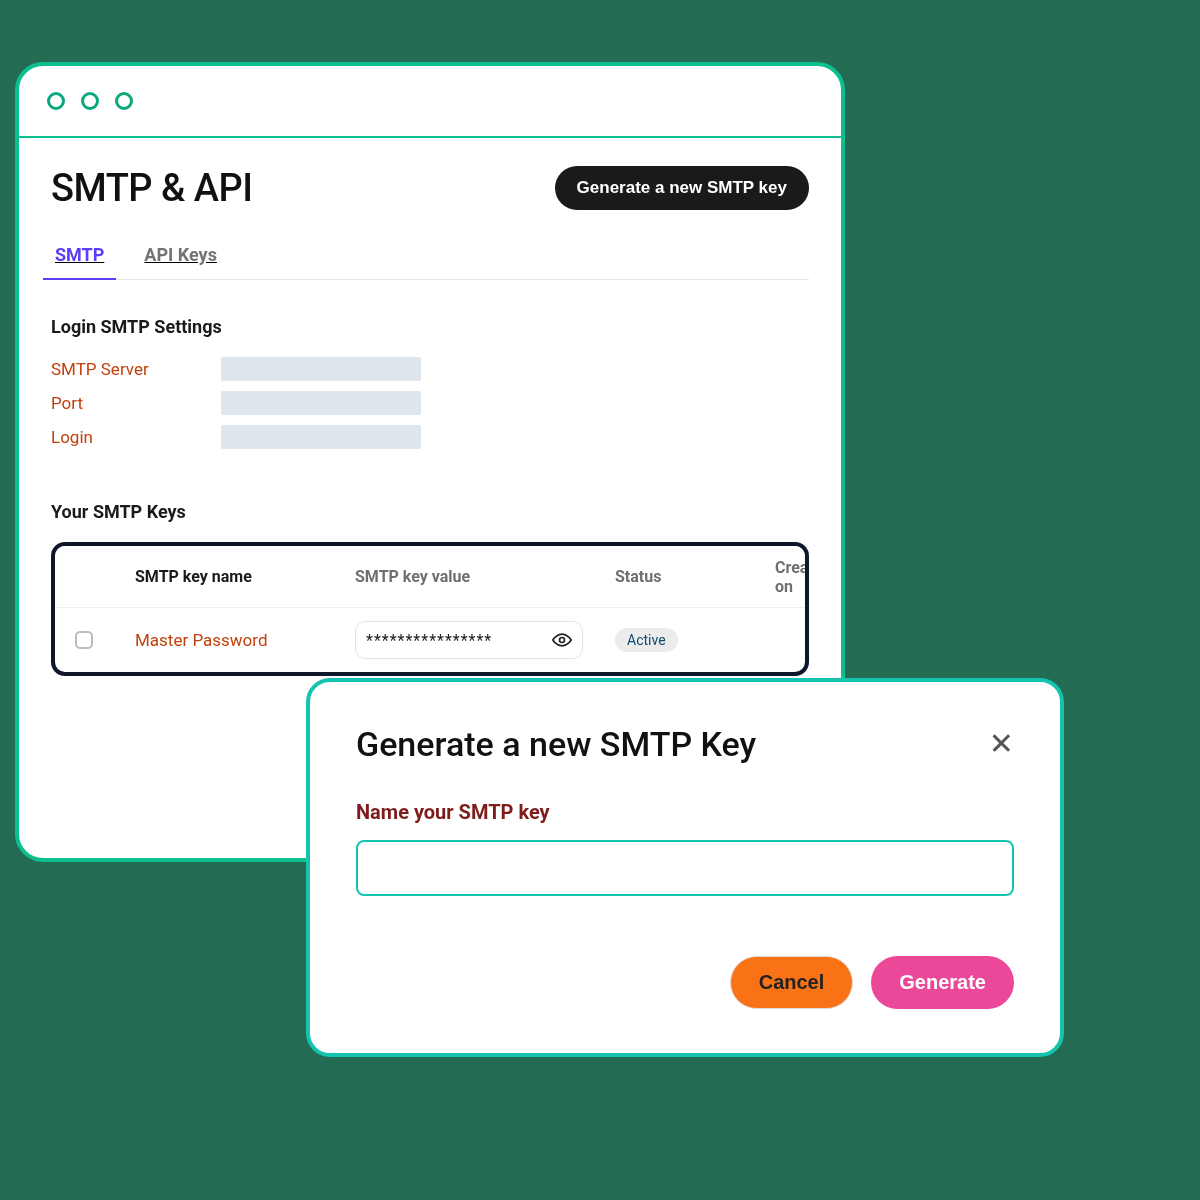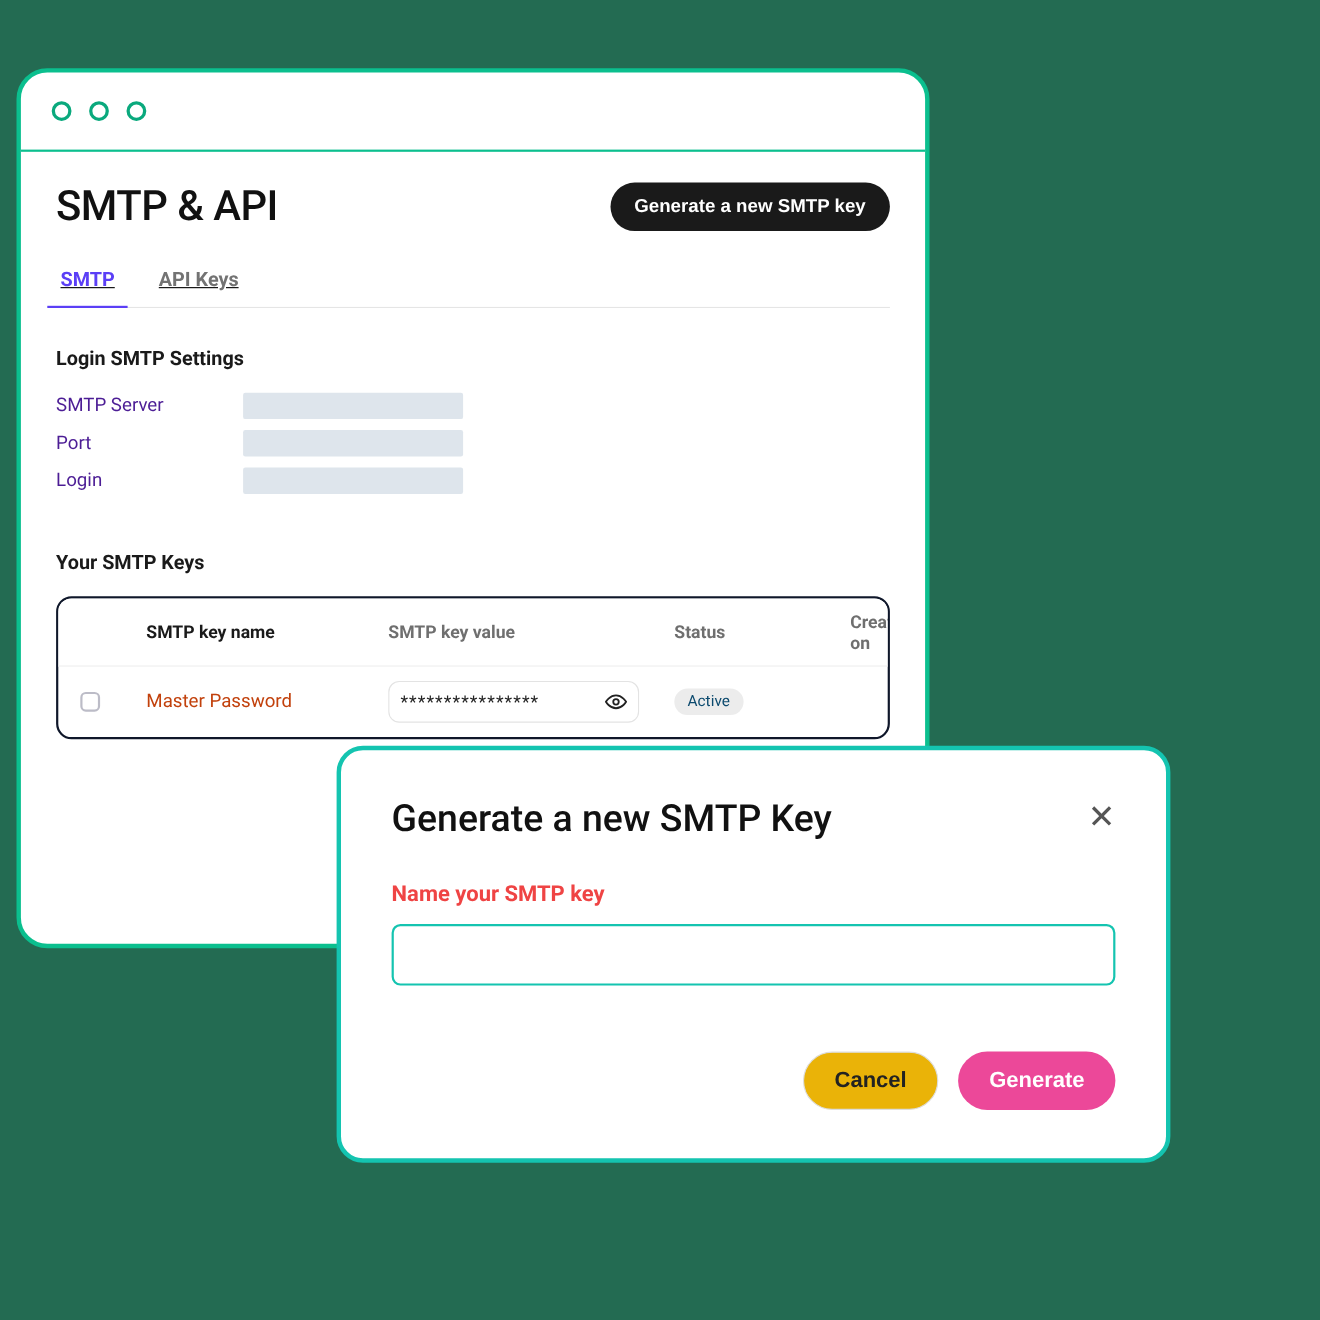--- a/index.html
+++ b/index.html
@@ -93,29 +93,29 @@
 }
 .settings-grid {
   display: grid;
   grid-template-columns: 170px 200px;
   row-gap: 10px;
   align-items: center;
   margin-bottom: 52px;
 }
 .setting-label {
   font-size: 17px;
-  color: #4c1d95;
+  color: #c2410c;
 }
 .setting-value {
   height: 24px;
   background: #dee5ec;
   border-radius: 2px;
 }
 .keys-table {
-  border: 2px solid #0f172a;
+  border: 4px solid #0f172a;
   border-radius: 14px;
   overflow: hidden;
 }
 .keys-header, .keys-row {
   display: grid;
   grid-template-columns: 60px 220px 260px 160px 1fr;
   align-items: center;
   padding: 0 20px;
 }
 .keys-header {
@@ -177,21 +177,21 @@
 }
 .close-icon {
   font-size: 30px;
   color: #555;
   cursor: pointer;
   line-height: 1;
 }
 .field-label {
   font-size: 20px;
   font-weight: 700;
-  color: #ef4444;
+  color: #7f1d1d;
   margin-bottom: 16px;
 }
 .name-input {
   width: 100%;
   height: 56px;
   border: 2px solid #14c4b0;
   border-radius: 8px;
   padding: 0 14px;
   font-size: 18px;
 }
@@ -202,21 +202,21 @@
   margin-top: 60px;
 }
 .btn {
   padding: 14px 28px;
   border-radius: 30px;
   font-size: 20px;
   font-weight: 700;
   cursor: pointer;
 }
 .btn-cancel {
-  background: #eab308;
+  background: #f97316;
   border: 1.5px solid #ddd;
   color: #222;
 }
 .btn-generate {
   background: #ec4899;
   border: none;
   color: #fff;
 }
 </style>
 </head>

